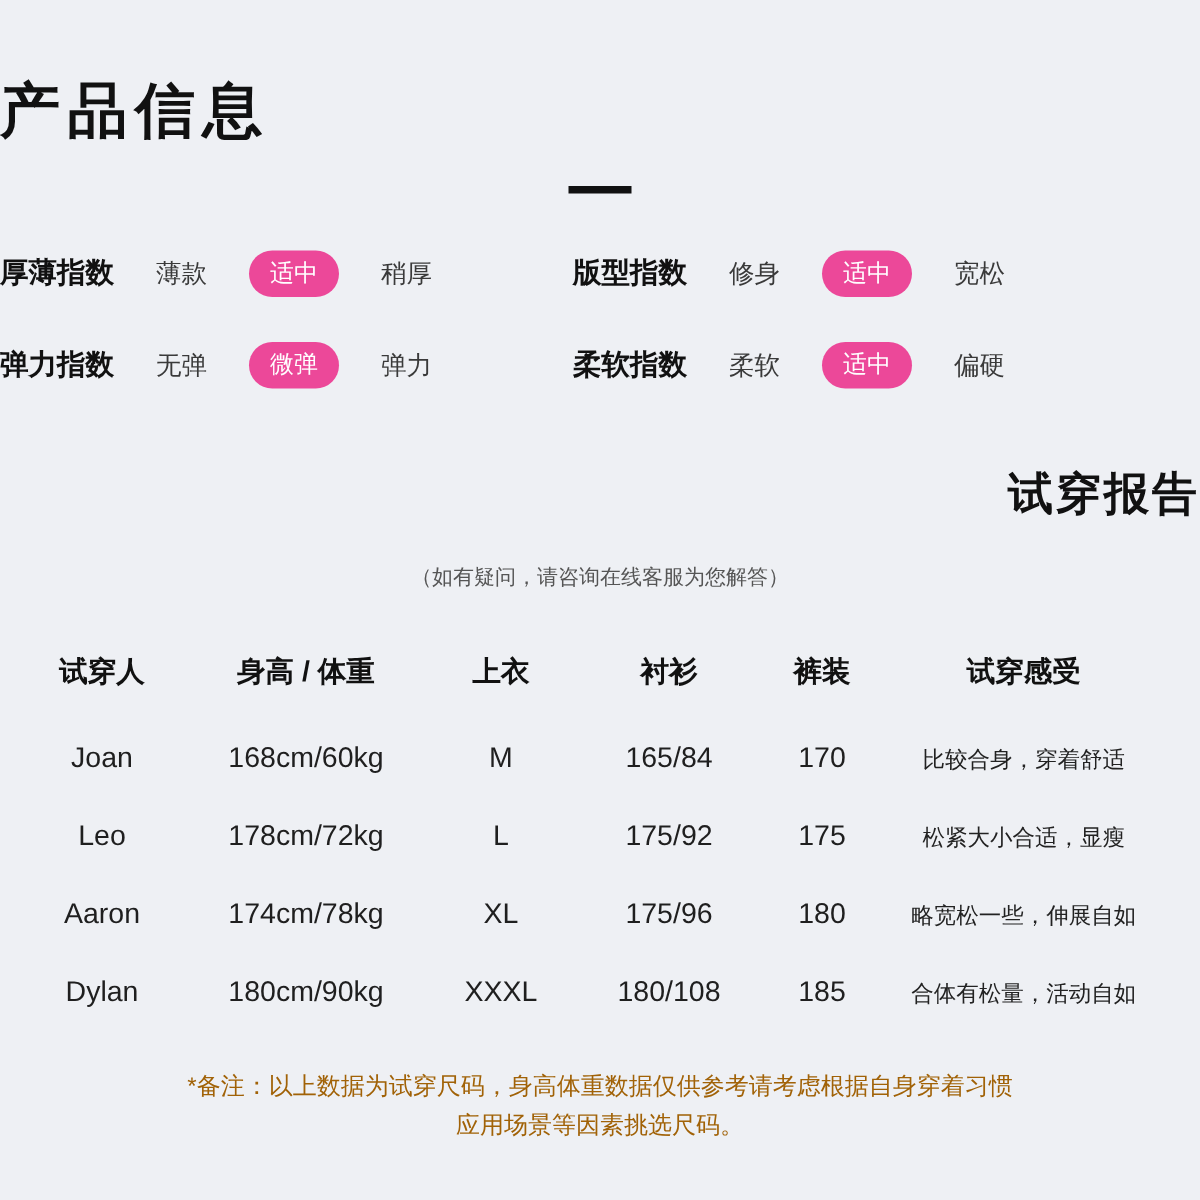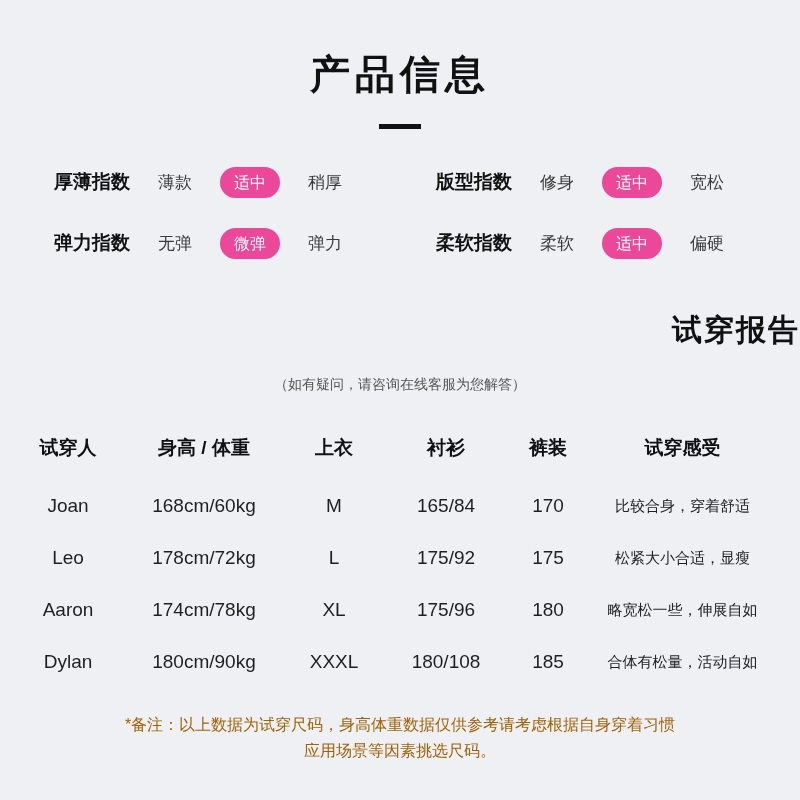--- a/index.html
+++ b/index.html
@@ -9,37 +9,36 @@
     height: 800px;
     background: #eef0f4;
     font-family: "Liberation Sans", "DejaVu Sans", sans-serif;
     overflow: hidden;
   }
   .page { width: 800px; height: 800px; }
 
   .title {
     margin: 0;
     padding-top: 50px;
-    text-align: center;
+    text-align: left;
     font-size: 40px;
     line-height: 48px;
     font-weight: 700;
     letter-spacing: 5px;
     color: #111111;
   }
   .dash {
     width: 42px;
     height: 5px;
     background: #111111;
     margin: 26px auto 0 auto;
   }
 
   .indices {
     margin-top: 36px;
-    padding-left: 54px;
     display: grid;
     grid-template-columns: 382px 1fr;
     row-gap: 27px;
   }
   .index-group {
     display: flex;
     align-items: center;
     gap: 28px;
     height: 34px;
   }

